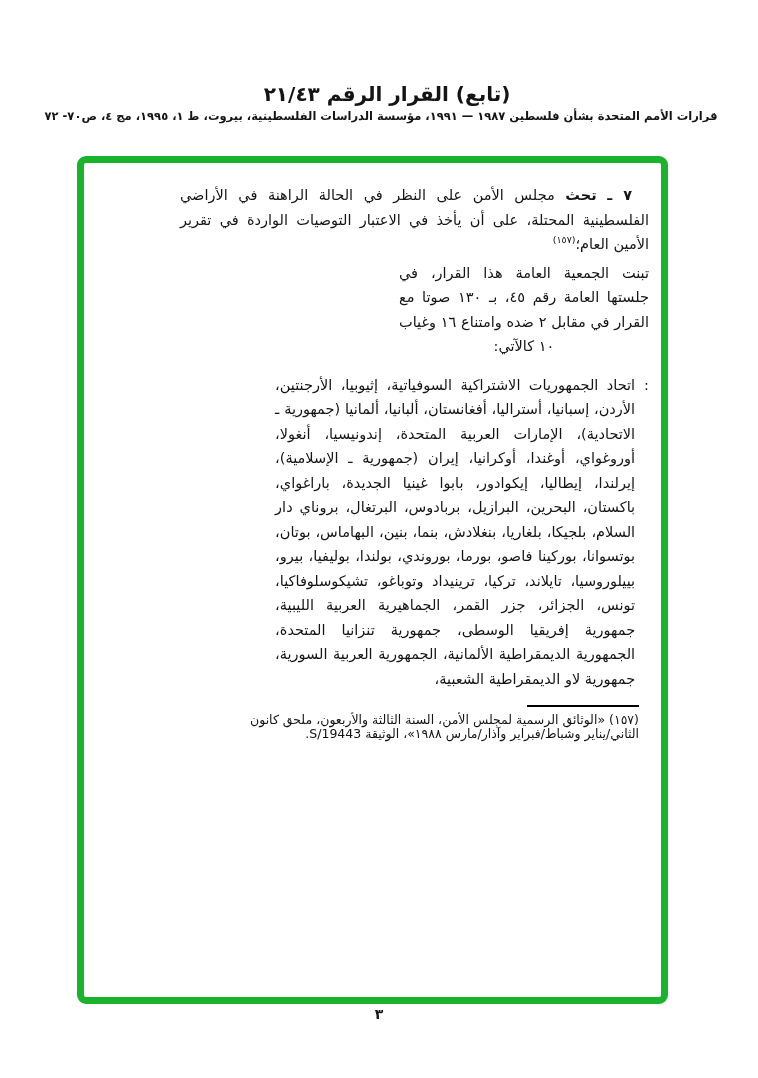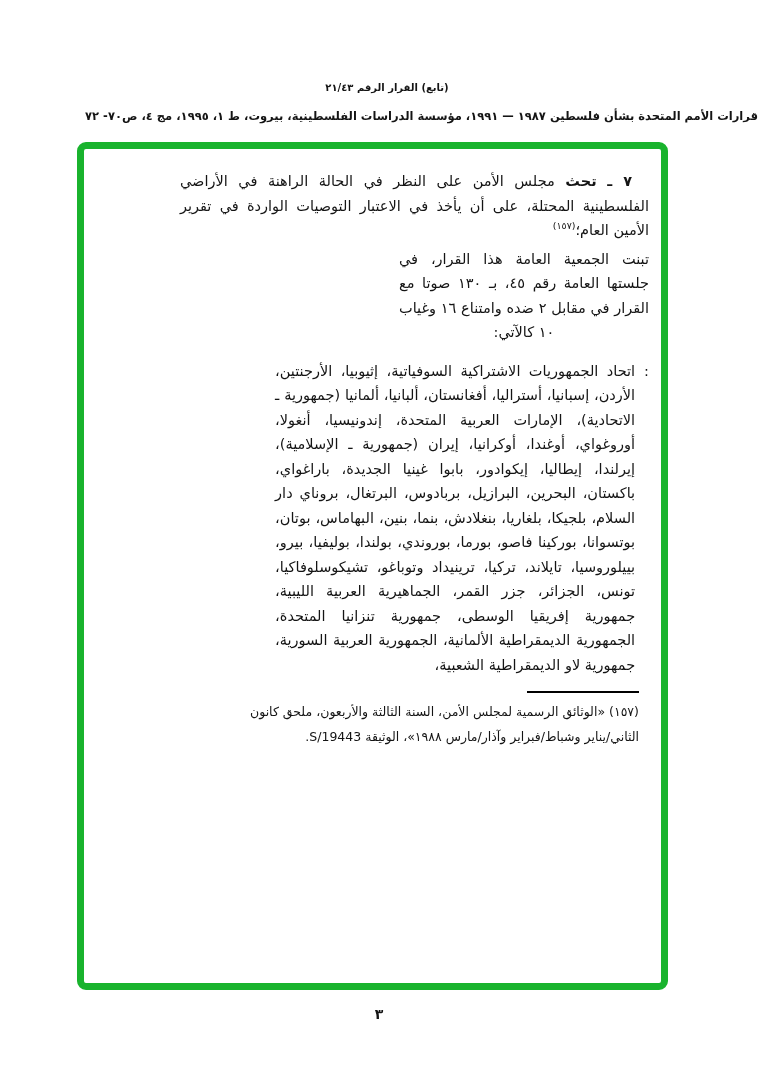--- a/index.html
+++ b/index.html
@@ -5,29 +5,29 @@
   html,body{margin:0;padding:0;}
   body{
     width:758px;height:1078px;position:relative;
     background:#ffffff;color:#141414;
     font-family:"DejaVu Sans", sans-serif;
     overflow:hidden;
   }
   .header-title{
     position:absolute;top:82px;left:16px;right:0;
     text-align:center;direction:rtl;
-    font-size:10px;font-weight:bold;letter-spacing:0.5px;
+    font-size:20px;font-weight:bold;letter-spacing:0.5px;
   }
   .header-source{
     position:absolute;top:109px;left:4px;right:0;
-    direction:rtl;
+    text-align:center;direction:rtl;
     font-size:11.5px;font-weight:bold;
   }
   .frame{
-    position:absolute;left:77px;top:142px;
+    position:absolute;left:77px;top:156px;
     width:577px;height:834px;
     border:7px solid #b91c1c;border-radius:9px;
     background:#ffffff;
   }
   .content{
     position:absolute;inset:0;
     padding:20px 12px 8px 96px;
     direction:rtl;text-align:justify;
     font-size:14.5px;line-height:24.5px;
     overflow:hidden;
@@ -42,21 +42,21 @@
   }
   .vote{display:flex;gap:9px;margin:2px 0 0;}
   .vote-label{white-space:nowrap;flex:0 0 auto;}
   .vote-colon{flex:0 0 auto;}
   .vote-countries{width:360px;text-align:justify;}
   .sep{
     width:112px;height:2px;background:#000;
     margin:14px 10px 6px auto;
   }
   .footnote{
-    font-size:12.5px;line-height:25px;
+    font-size:12.5px;line-height:14px;
     margin:0 10px 0 70px;text-align:justify;
   }
   .page-num{
     position:absolute;top:1006px;left:0;right:0;
     text-align:center;font-size:14px;font-weight:bold;
   }
 </style>
 </head>
 <body>
 

